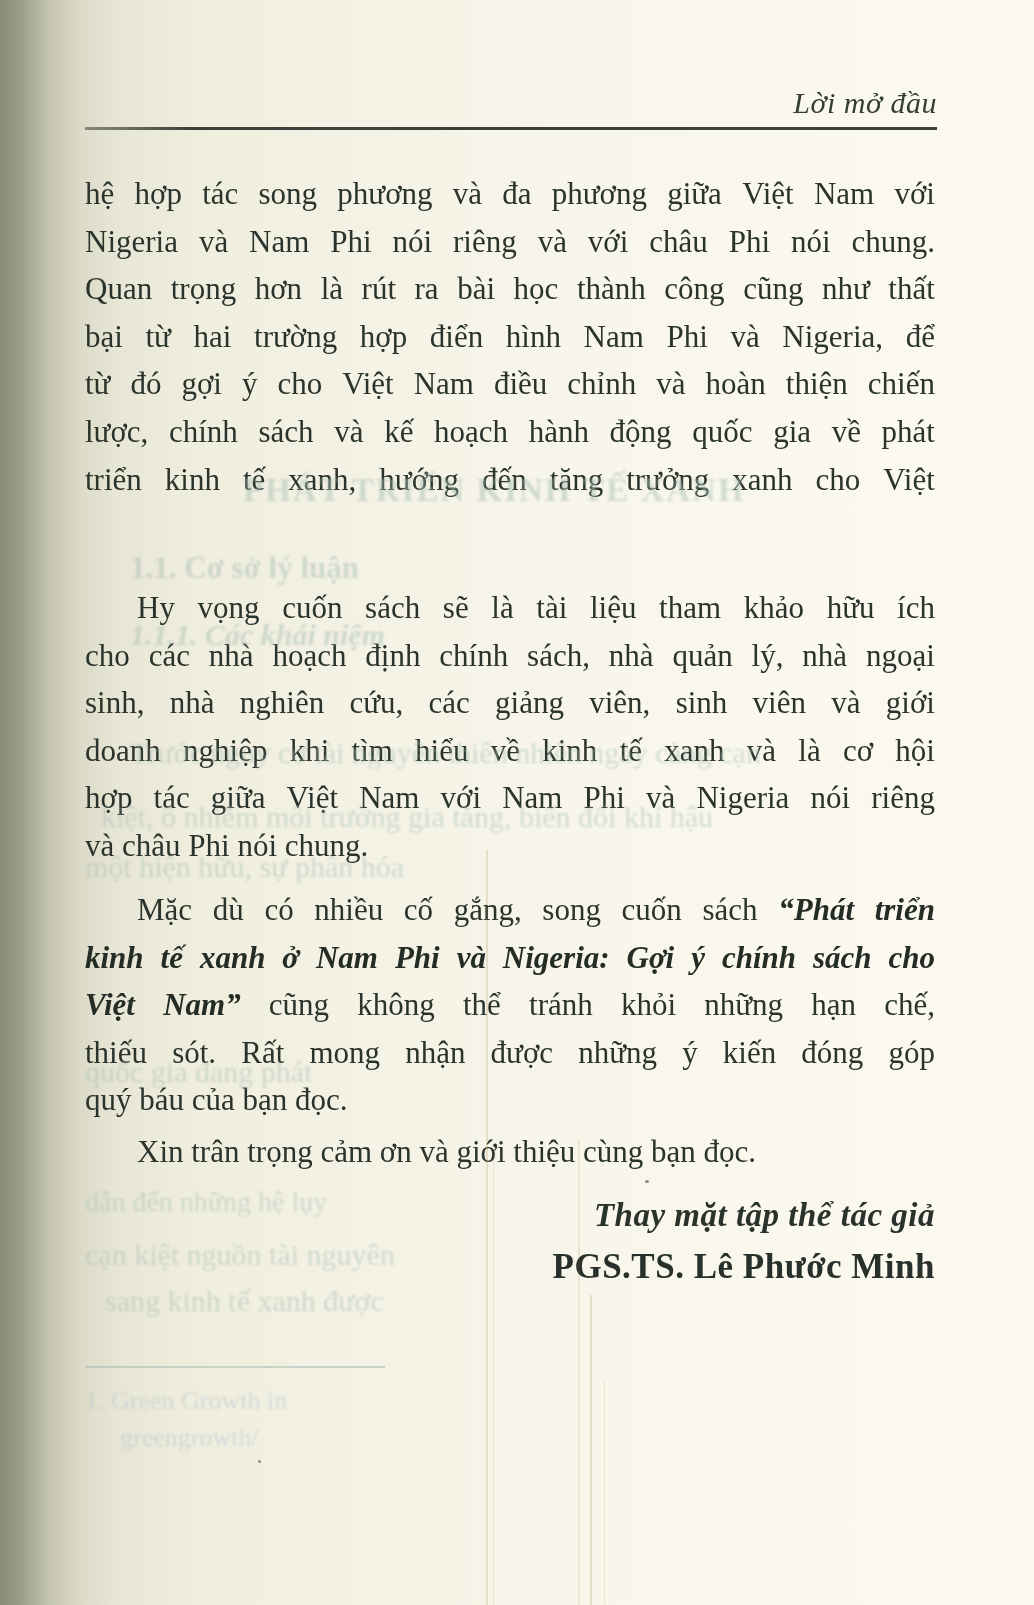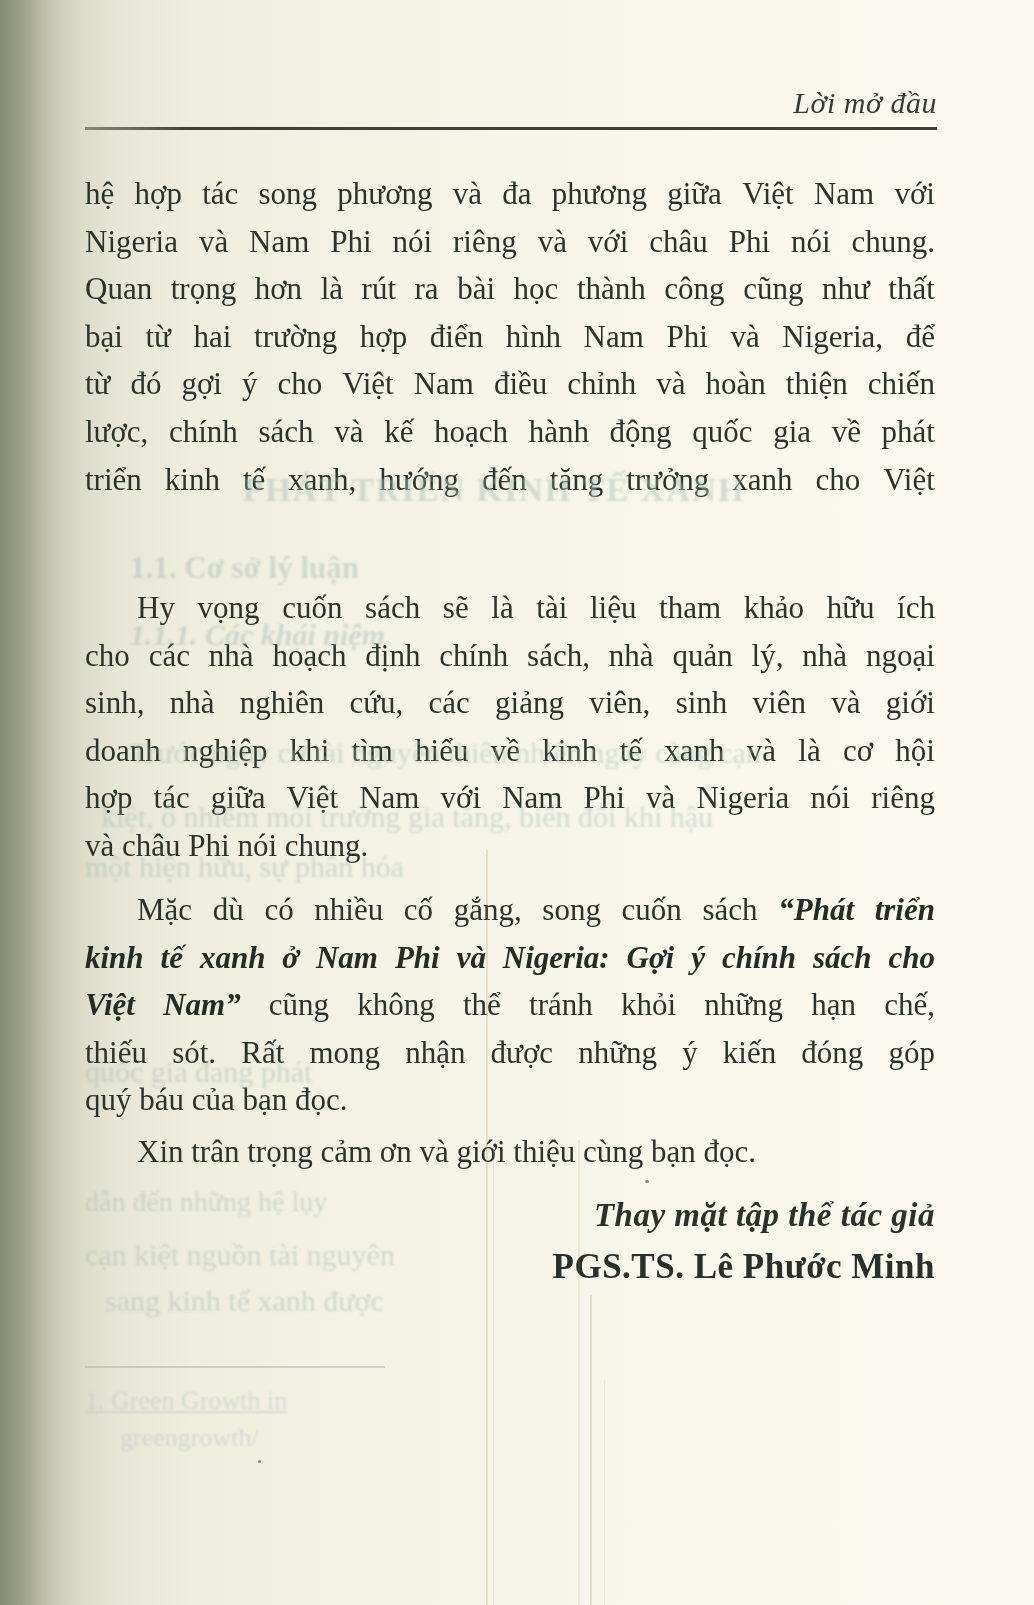--- a/index.html
+++ b/index.html
@@ -328,21 +328,21 @@
       <div class="ghost" style="left: 243px; top: 444px; font-size: 33px; font-weight: bold; letter-spacing: 2px; margin-top: 28px;">PHÁT TRIỂN KINH TẾ XANH</div>
       <div class="ghost" style="left: 130px; top: 550px; font-size: 31px; font-weight: bold;">1.1. Cơ sở lý luận</div>
       <div class="ghost" style="left: 130px; top: 618px; font-size: 30px; font-weight: bold; font-style: italic;">1.1.1. Các khái niệm</div>
       <div class="ghost" style="left: 130px; top: 736px; font-size: 30px;">Trước nguy cơ tài nguyên thiên nhiên ngày càng cạn</div>
       <div class="ghost" style="left: 101px; top: 800px; font-size: 30px;">kiệt, ô nhiễm môi trường gia tăng, biến đổi khí hậu</div>
       <div class="ghost" style="left: 85px; top: 850px; font-size: 30px;">một hiện hữu, sự phân hóa</div>
       <div class="ghost" style="left: 85px; top: 1055px; font-size: 30px;">quốc gia đang phát</div>
       <div class="ghost" style="left: 85px; top: 1186px; font-size: 28px;">dẫn đến những hệ lụy</div>
       <div class="ghost" style="left: 85px; top: 1238px; font-size: 30px;">cạn kiệt nguồn tài nguyên</div>
       <div class="ghost" style="left: 85px; top: 1284px; font-size: 30px; margin-left: 20px;">sang kinh tế xanh được</div>
-      <div class="ghost" style="left: 85px; top: 1386px; font-size: 26px; color: rgb(182, 198, 208); text-decoration: underline;">1. Green Growth in</div>
+      <div class="ghost" style="left: 85px; top: 1386px; font-size: 26px; color: rgb(182, 198, 208);">1. Green Growth in</div>
       <div class="ghost" style="left: 120px; top: 1423px; font-size: 26px; color: rgb(182, 198, 208);">greengrowth/</div>
     </div>
   <div id="ghost-footnote-rule"></div>
 
   <div class="streak" id="streak-1"></div>
   <div class="streak" id="streak-2"></div>
   <div class="streak" id="streak-3"></div>
   <div class="streak" id="streak-4"></div>
   <div class="streak" id="streak-5"></div>
   <div class="speck" id="speck-1"></div>

